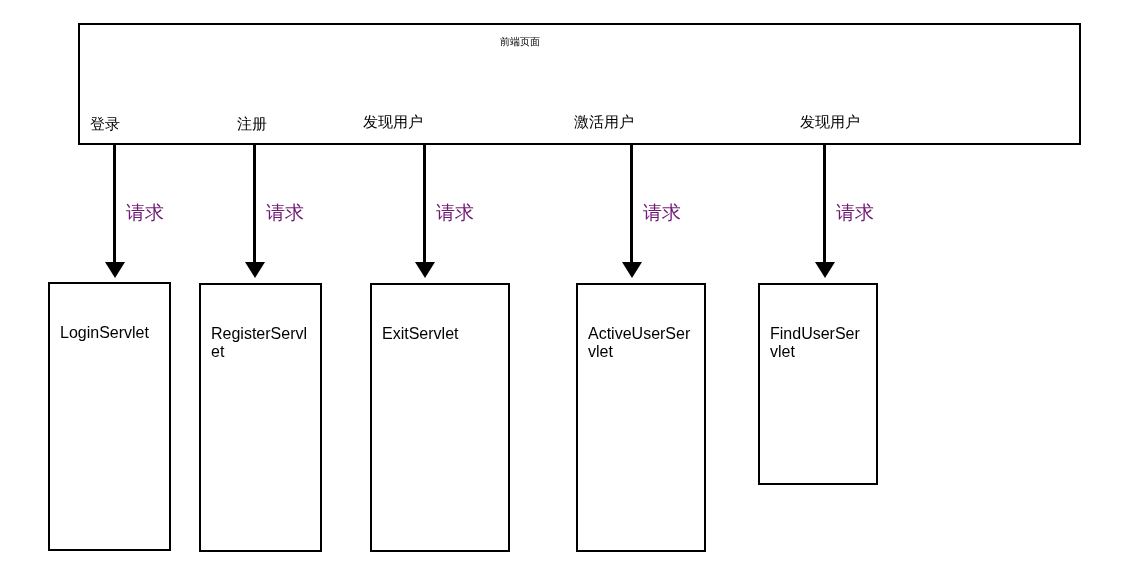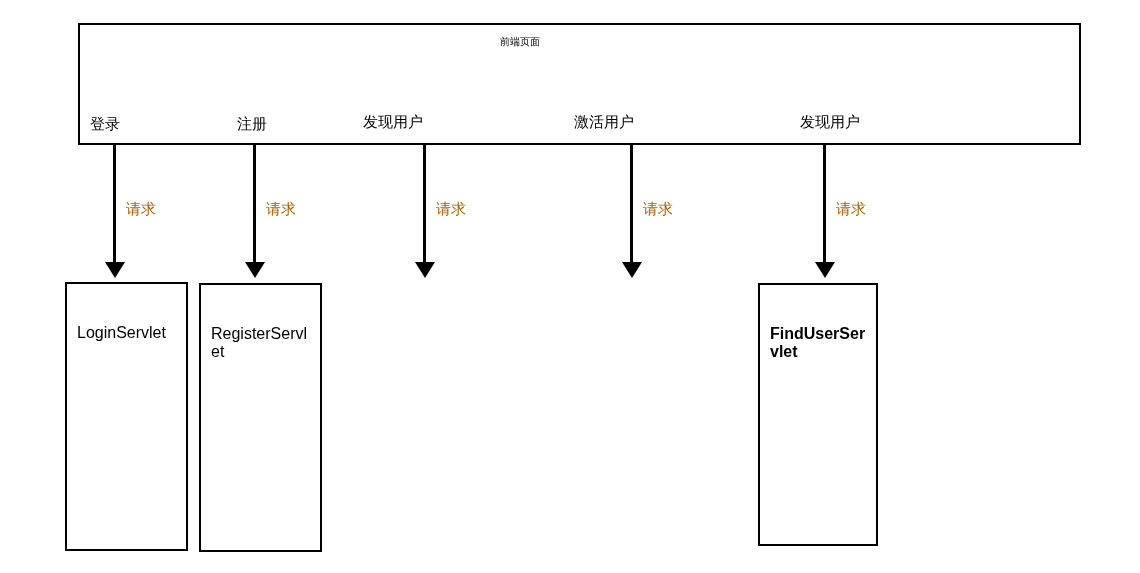--- a/index.html
+++ b/index.html
@@ -45,22 +45,22 @@
     .arrow-head {
       position: absolute;
       width: 0;
       height: 0;
       border-left: 10px solid transparent;
       border-right: 10px solid transparent;
       border-top: 16px solid #000;
     }
     .request-label {
       position: absolute;
-      color: #a16207;
-      font-size: 15px;
+      color: #701a75;
+      font-size: 19px;
     }
     .servlet-box {
       position: absolute;
       border: 2px solid #000;
       background: #fff;
       padding: 40px 10px 10px 10px;
       font-size: 16px;
       word-break: break-all;
     }
   </style>
@@ -92,27 +92,33 @@
   <div class="request-label" style="left:436px; top:200px;">请求</div>
 
   <div class="arrow-line" style="left:630px; top:145px; height:120px;"></div>
   <div class="arrow-head" style="left:622px; top:262px;"></div>
   <div class="request-label" style="left:643px; top:200px;">请求</div>
 
   <div class="arrow-line" style="left:823px; top:145px; height:120px;"></div>
   <div class="arrow-head" style="left:815px; top:262px;"></div>
   <div class="request-label" style="left:836px; top:200px;">请求</div>
 
-  <div class="servlet-box" style="left:65px; top:282px; width:123px; height:269px;">
+  <div class="servlet-box" style="left:48px; top:282px; width:123px; height:269px;">
     <span>LoginServlet</span>
   </div>
 
   <div class="servlet-box" style="left:199px; top:283px; width:123px; height:269px;">
     <span>RegisterServlet</span>
   </div>
 
+  <div class="servlet-box" style="left:370px; top:283px; width:140px; height:269px;">
+    <span>ExitServlet</span>
+  </div>
 
+  <div class="servlet-box" style="left:576px; top:283px; width:130px; height:269px;">
+    <span>ActiveUserServlet</span>
+  </div>
 
-  <div class="servlet-box" style="left:758px; top:283px; width:120px; height:263px;font-weight:bold;">
+  <div class="servlet-box" style="left:758px; top:283px; width:120px; height:202px;">
     <span>FindUserServlet</span>
   </div>
 
 </div>
 
 </body></html>

